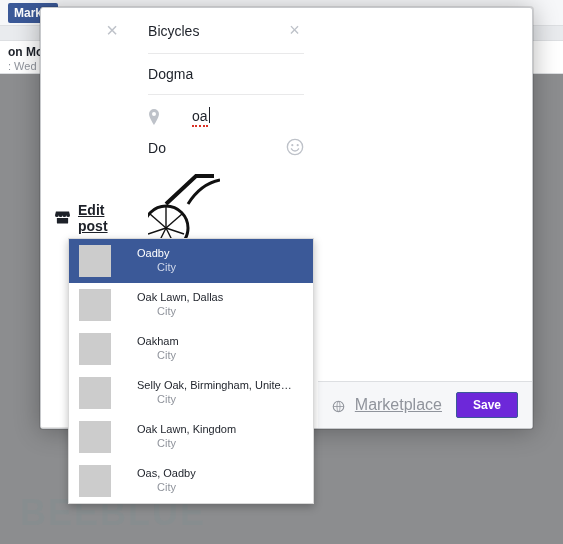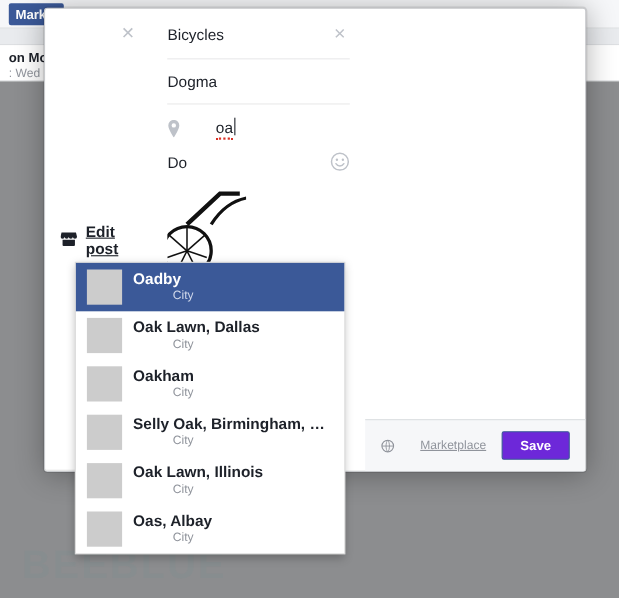--- a/index.html
+++ b/index.html
@@ -124,22 +124,22 @@
   .thumb svg { width: 100%; height: 100%; }
 
   .modal-footer {
     margin-top: auto;
     border-top: 1px solid #dddfe2;
     background: #f6f7f9;
     padding: 10px 14px;
     display: flex; align-items: center; justify-content: flex-end; gap: 14px;
   }
   .mp-link {
-    color: #90949c; font-size: 11px; text-decoration: underline;
-    display: inline-flex; align-items: center; gap: 23px;
+    color: #90949c; font-size: 16px; text-decoration: underline;
+    display: inline-flex; align-items: center; gap: 10px;
   }
   .globe { width: 13px; height: 13px; color: #90949c; }
   .btn-save {
     background: #6d28d9; color: #fff; border: 1px solid #3b5998;
     font-weight: bold; font-size: 12px;
     padding: 5px 16px; border-radius: 2px; cursor: pointer;
   }
 
   
   .dropdown {
@@ -154,22 +154,22 @@
     display: flex; align-items: center; gap: 10px;
     padding: 6px 10px; cursor: pointer;
   }
   .sugg .thmb {
     width: 32px; height: 32px; flex: none;
     background: #ccc; border: none;
     display: flex; align-items: center; justify-content: center;
   }
   .sugg .txt { line-height: 1.25; overflow: hidden; }
   .sugg .txt .t1 {
-    font-weight: bold; font-size: 14px;
-    white-space: nowrap; overflow: hidden; text-overflow: ellipsis;
+    font-weight: normal; font-size: 11px;
+    white-space: nowrap; overflow: hidden; text-overflow: ellipsis; margin-left: 16px;
   }
   .sugg .txt .t2 {
     font-size: 11px; color: #90949c;
     white-space: nowrap; overflow: hidden; text-overflow: ellipsis; margin-left: 36px;
   }
   .sugg.selected {
     background: #3b5998; color: #fff;
   }
   .sugg.selected .txt .t2 { color: #d0d8ea; }
 
@@ -300,24 +300,24 @@
     <div class="sugg">
       <div class="thmb th-selly"></div>
       <div class="txt">
         <div class="t1">Selly Oak, Birmingham, Unite…</div>
         <div class="t2">City</div>
       </div>
     </div>
     <div class="sugg">
       <div class="thmb th-illinois"></div>
       <div class="txt">
-        <div class="t1">Oak Lawn, Illinois</div>
+        <div class="t1">Oak Lawn, Kingdom</div>
         <div class="t2">City</div>
       </div>
     </div>
     <div class="sugg">
       <div class="thmb th-oas"></div>
       <div class="txt">
-        <div class="t1">Oas, Albay</div>
+        <div class="t1">Oas, Oadby</div>
         <div class="t2">City</div>
       </div>
     </div>
   </div>
 
 </body></html>

